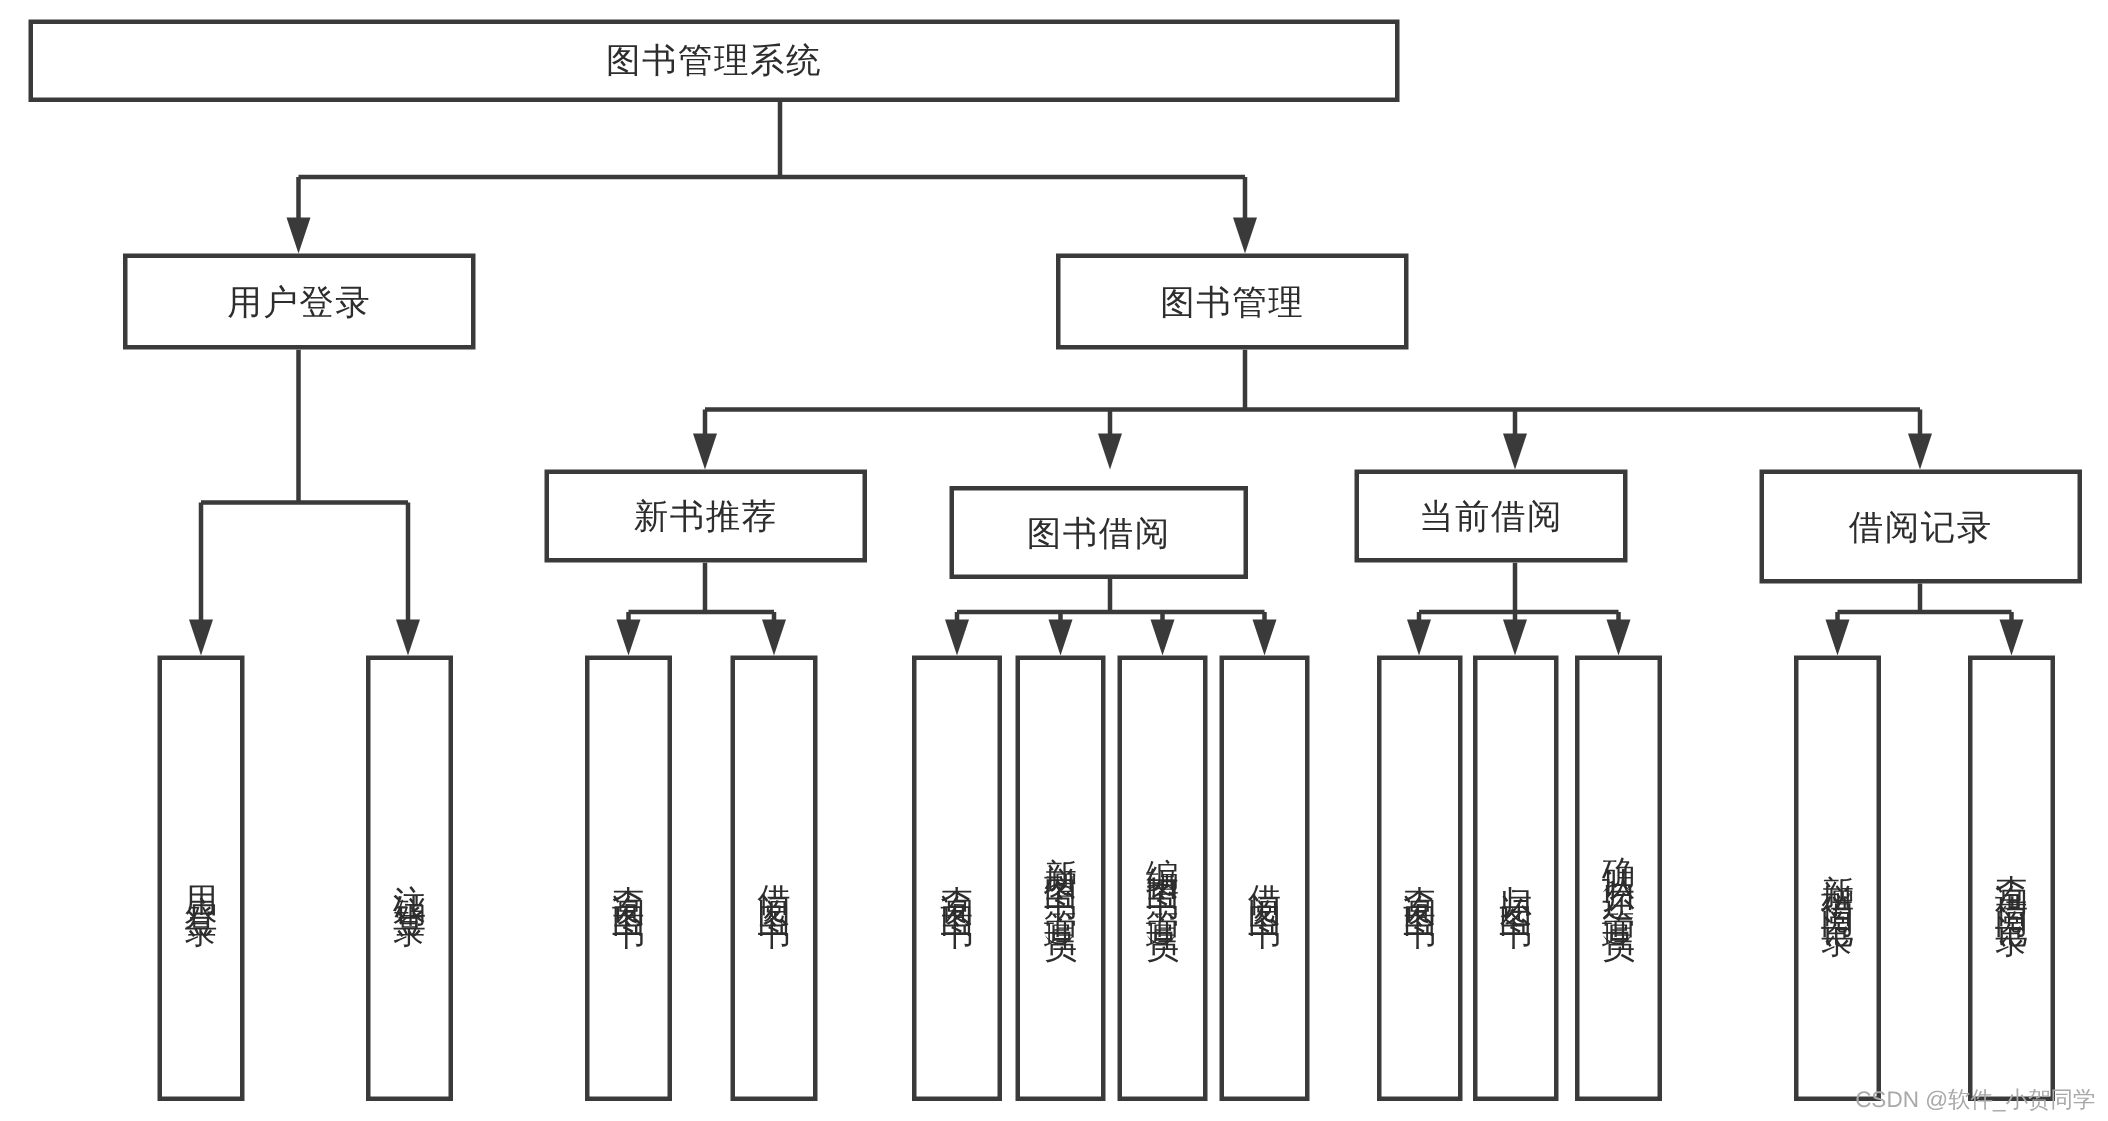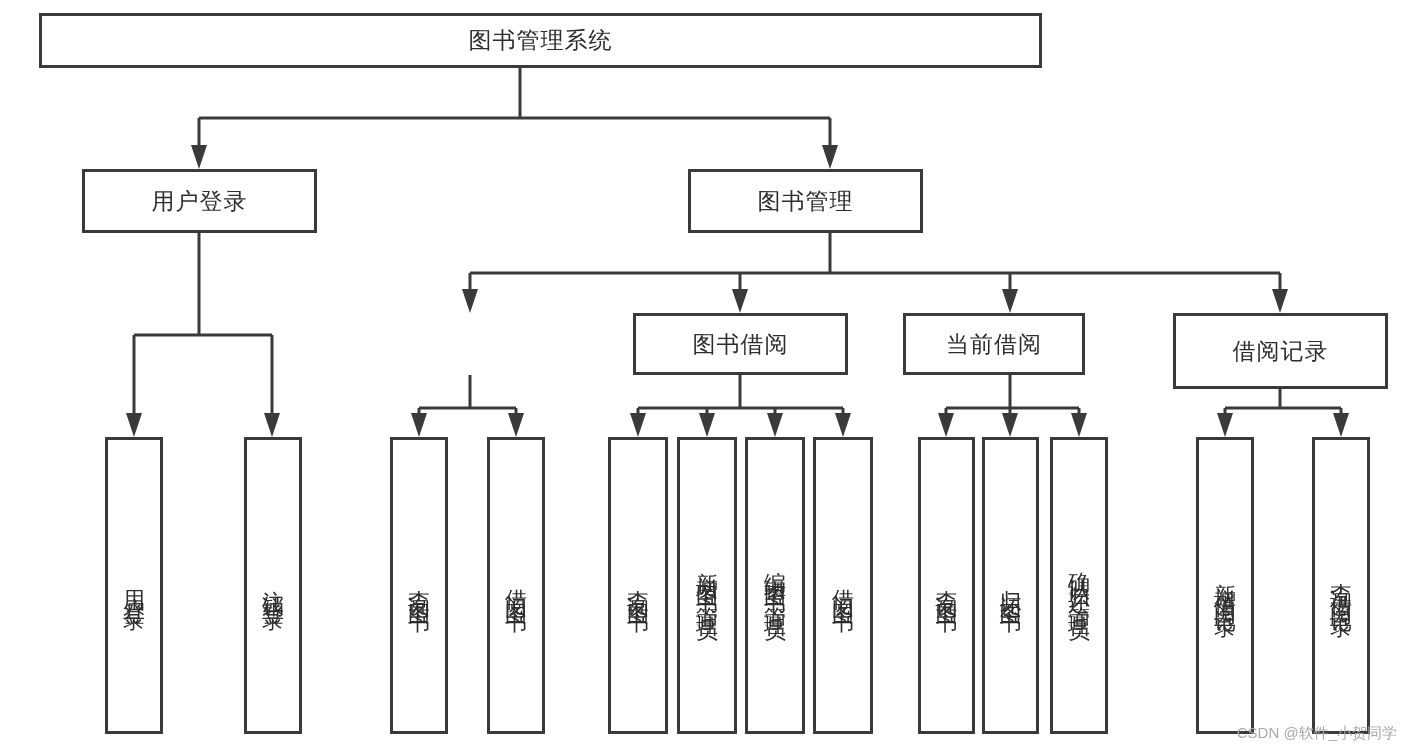--- a/index.html
+++ b/index.html
@@ -118,32 +118,35 @@
       <polygon class="head" points="1071,413 1087,413 1079,437"></polygon>
     </g>
 
     <g>
       <path class="wire" d="M1280,375 V408 M1225,408 H1341 M1225,408 V414 M1341,408 V414"></path>
       <polygon class="head" points="1217,413 1233,413 1225,437"></polygon>
       <polygon class="head" points="1333,413 1349,413 1341,437"></polygon>
     </g>
   </svg>
 
-  <div class="node h" style="left:19px; top:13px; width:1003px; height:55px;margin-left:20px;">
+  <div class="node h" style="left:19px; top:13px; width:914px; height:55px;">
     <span>图书管理系统</span>
   </div>
 
   <div class="node h" style="left:82px; top:169px; width:235px; height:64px;">
     <span>用户登录</span>
   </div>
-  <div class="node h" style="left:688px; top:169px; width:235px; height:64px;">
+  <div class="node h" style="left:704px; top:169px; width:235px; height:64px;">
     <span>图书管理</span>
   </div>
 
-  <div class="node h" style="left:633px; top:313px; width:215px; height:62px;">
+  <div class="node h" style="left:363px; top:313px; width:215px; height:62px;">
+    <span>新书推荐</span>
+  </div>
+  <div class="node h" style="left:633px; top:324px; width:199px; height:62px;">
     <span>图书借阅</span>
   </div>
   <div class="node h" style="left:903px; top:313px; width:182px; height:62px;">
     <span>当前借阅</span>
   </div>
   <div class="node h" style="left:1173px; top:313px; width:215px; height:76px;">
     <span>借阅记录</span>
   </div>
 
   <div class="node v" style="left:105px; top:437px; width:58px; height:297px;">

